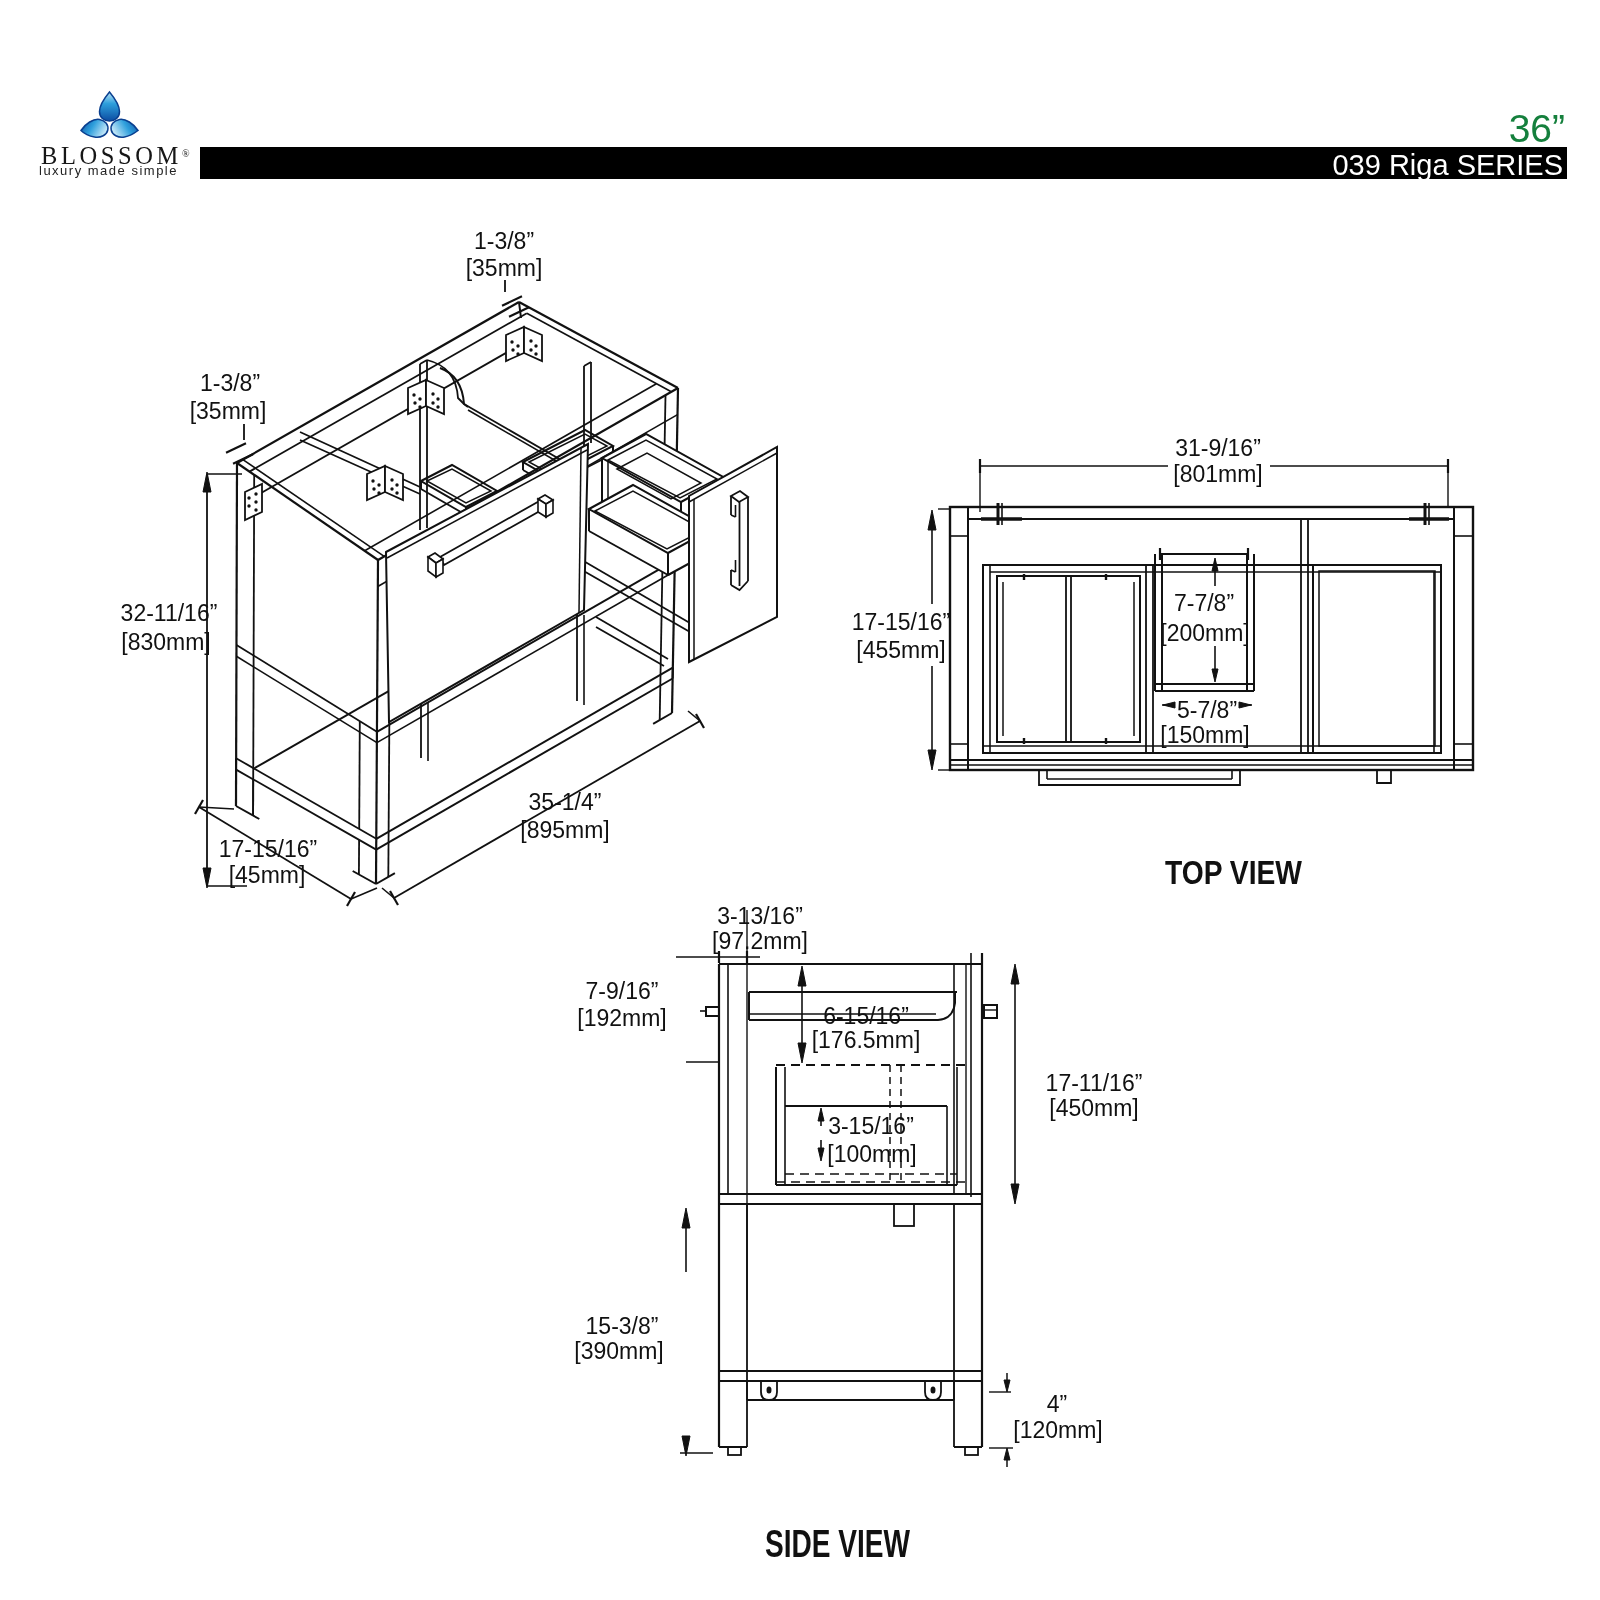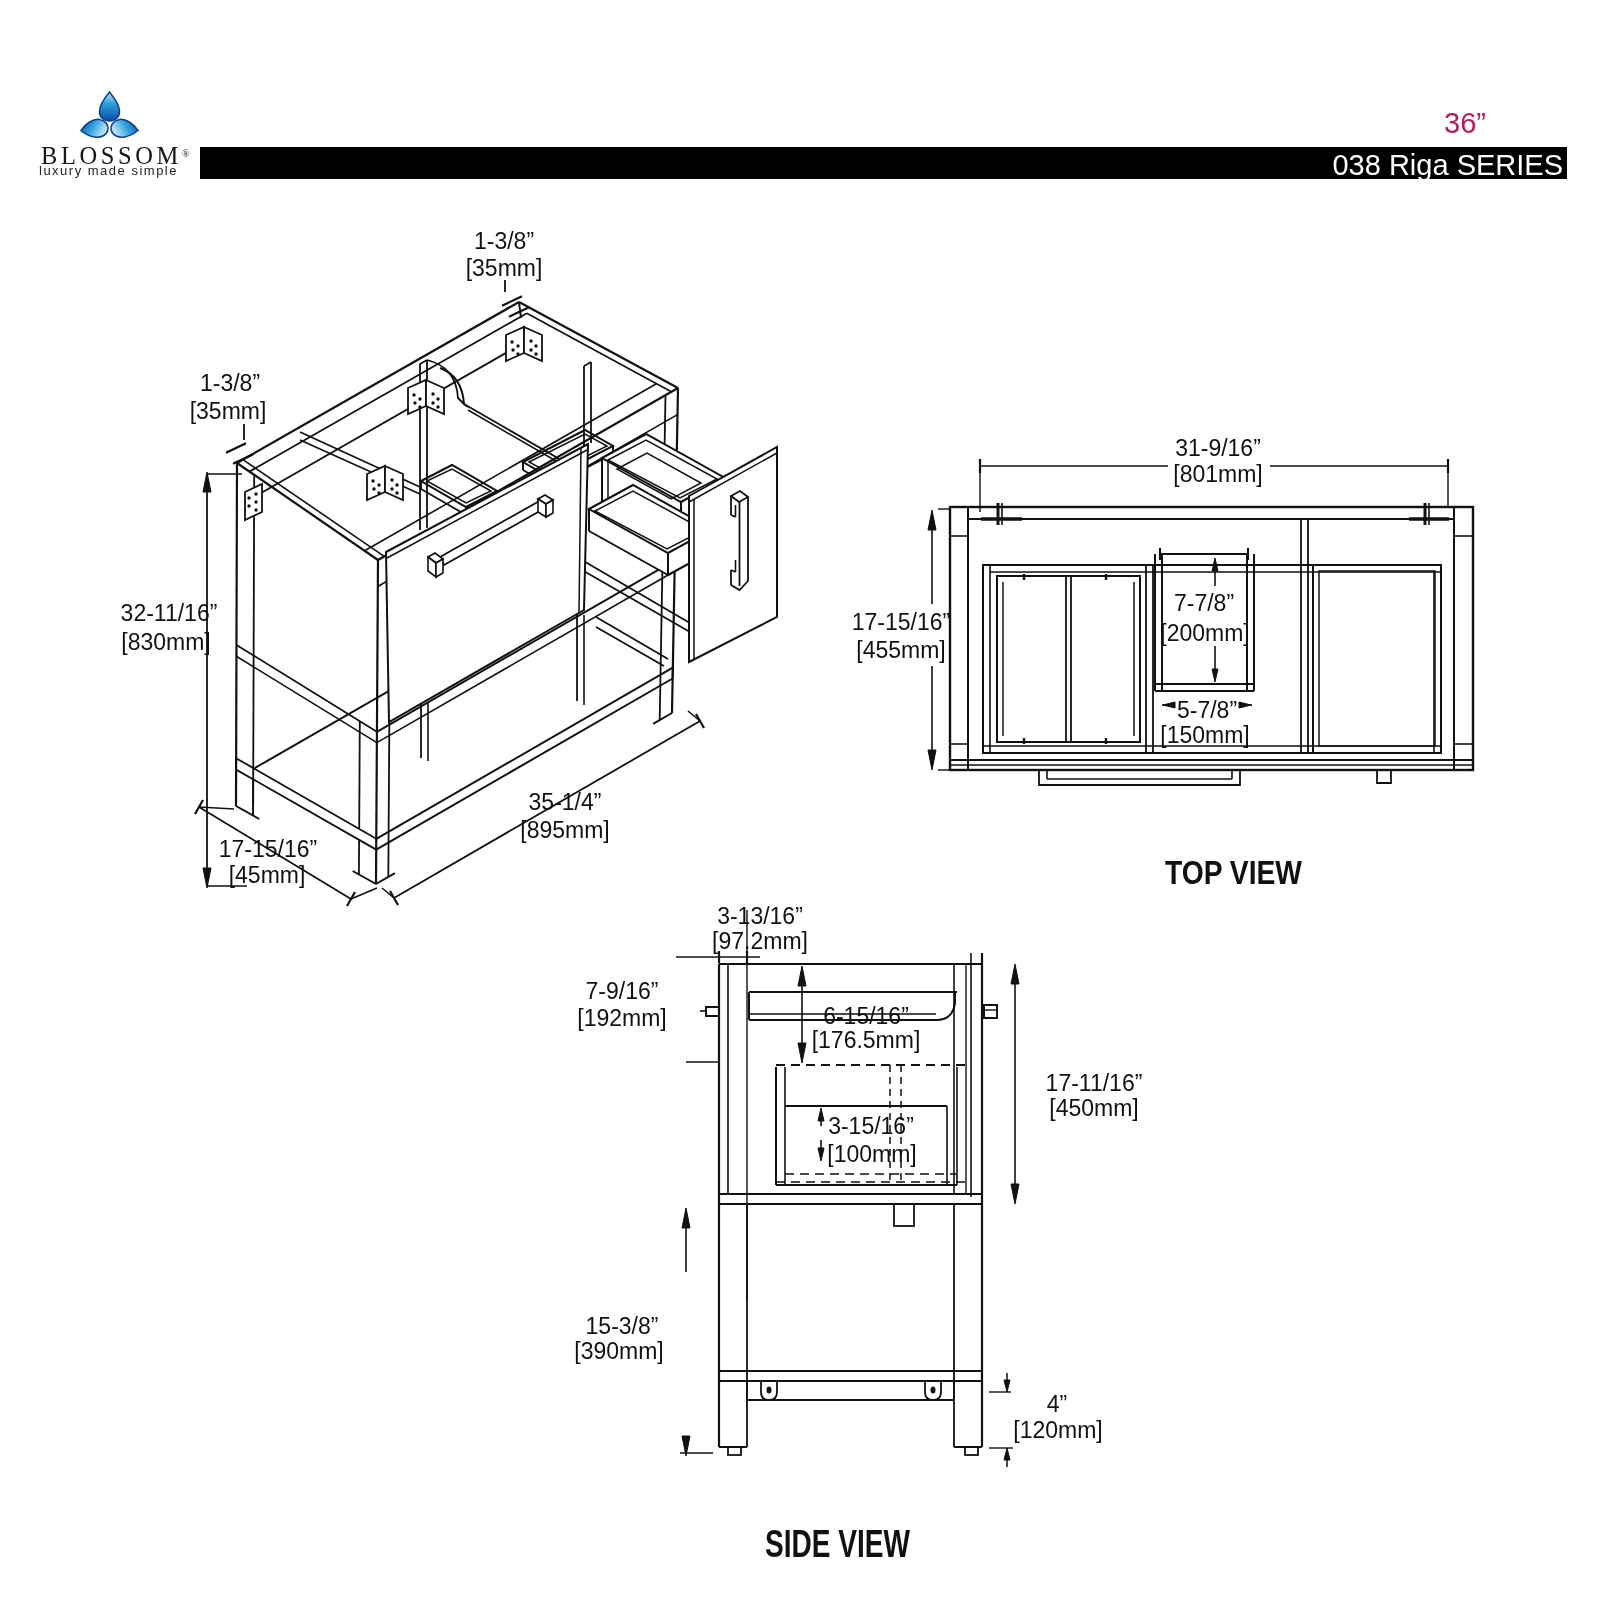--- a/index.html
+++ b/index.html
@@ -38,23 +38,23 @@
         </g>
 </svg>
 </div>
 
 <div style="position:absolute;left:41px;top:142px;font-family:'Liberation Serif',serif;font-weight:normal;font-size:24.5px;letter-spacing:3.6px;color:#161616;white-space:nowrap;">BLOSSOM<span style="font-size:10px;vertical-align:7px;letter-spacing:0;">®</span></div>
 
 <div style="position:absolute;left:39px;top:162.5px;font-size:13px;letter-spacing:1.5px;color:#222;white-space:nowrap;">luxury made simple</div>
 
 <div style="position:absolute;left:200px;top:147px;width:1367px;height:32px;background:#000;"></div>
 
-<div style="position:absolute;left:200px;top:149px;width:1363px;text-align:right;font-size:29px;color:#fff;">038 Riga SERIES</div>
-
-<div style="position:absolute;left:1365px;top:107px;width:200px;text-align:center;font-size:29px;color:#be185d;">36”</div>
+<div style="position:absolute;left:200px;top:149px;width:1363px;text-align:right;font-size:29px;color:#fff;">039 Riga SERIES</div>
+
+<div style="position:absolute;left:1365px;top:107px;width:200px;text-align:right;font-size:39px;color:#15803d;">36”</div>
 <svg width="1600" height="1600" viewBox="0 0 1600 1600" style="position:absolute;left:0;top:0;">
 
 <g>
 
 <line x1="376.0" y1="884.0" x2="378.0" y2="560.0" stroke="#111" stroke-width="2.2" fill="none"></line>
 <line x1="388.3" y1="876.9" x2="390.5" y2="552.8" stroke="#111" stroke-width="1.8" fill="none"></line>
 <line x1="236.0" y1="806.0" x2="237.0" y2="463.0" stroke="#111" stroke-width="2.2" fill="none"></line>
 <line x1="378.0" y1="560.0" x2="237.0" y2="463.0" stroke="#111" stroke-width="2.2" fill="none"></line>
 <line x1="384.2" y1="556.4" x2="242.9" y2="459.6" stroke="#111" stroke-width="1.6" fill="none"></line>
 <line x1="376.9" y1="731.8" x2="236.5" y2="644.9" stroke="#111" stroke-width="1.8" fill="none"></line>

